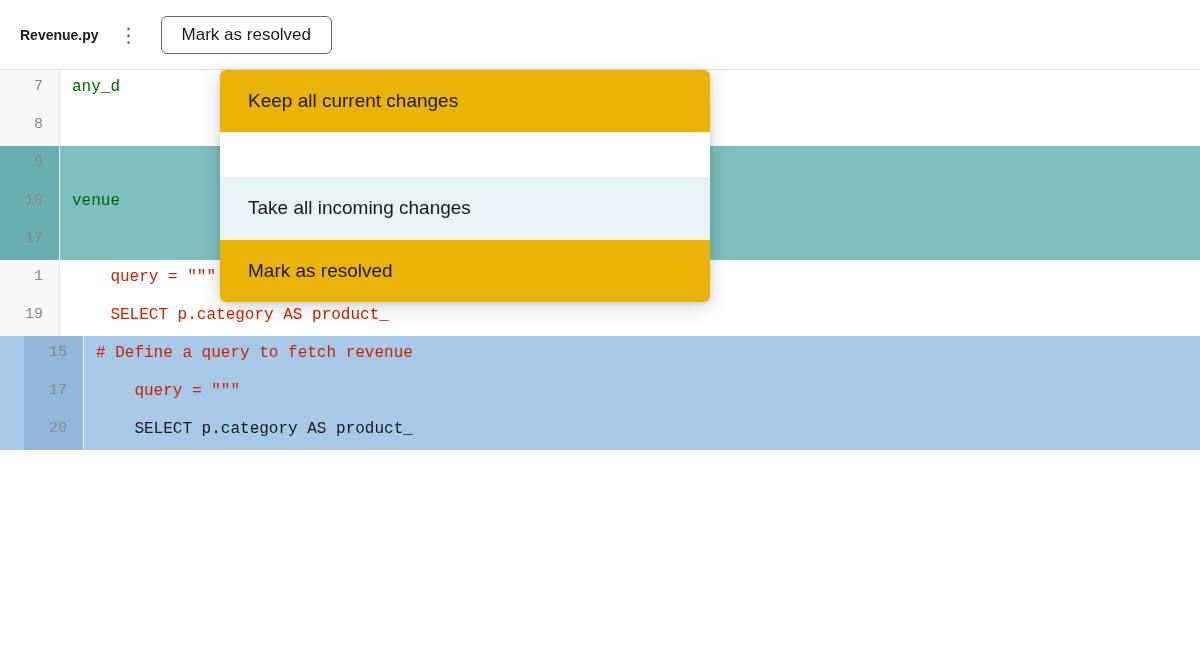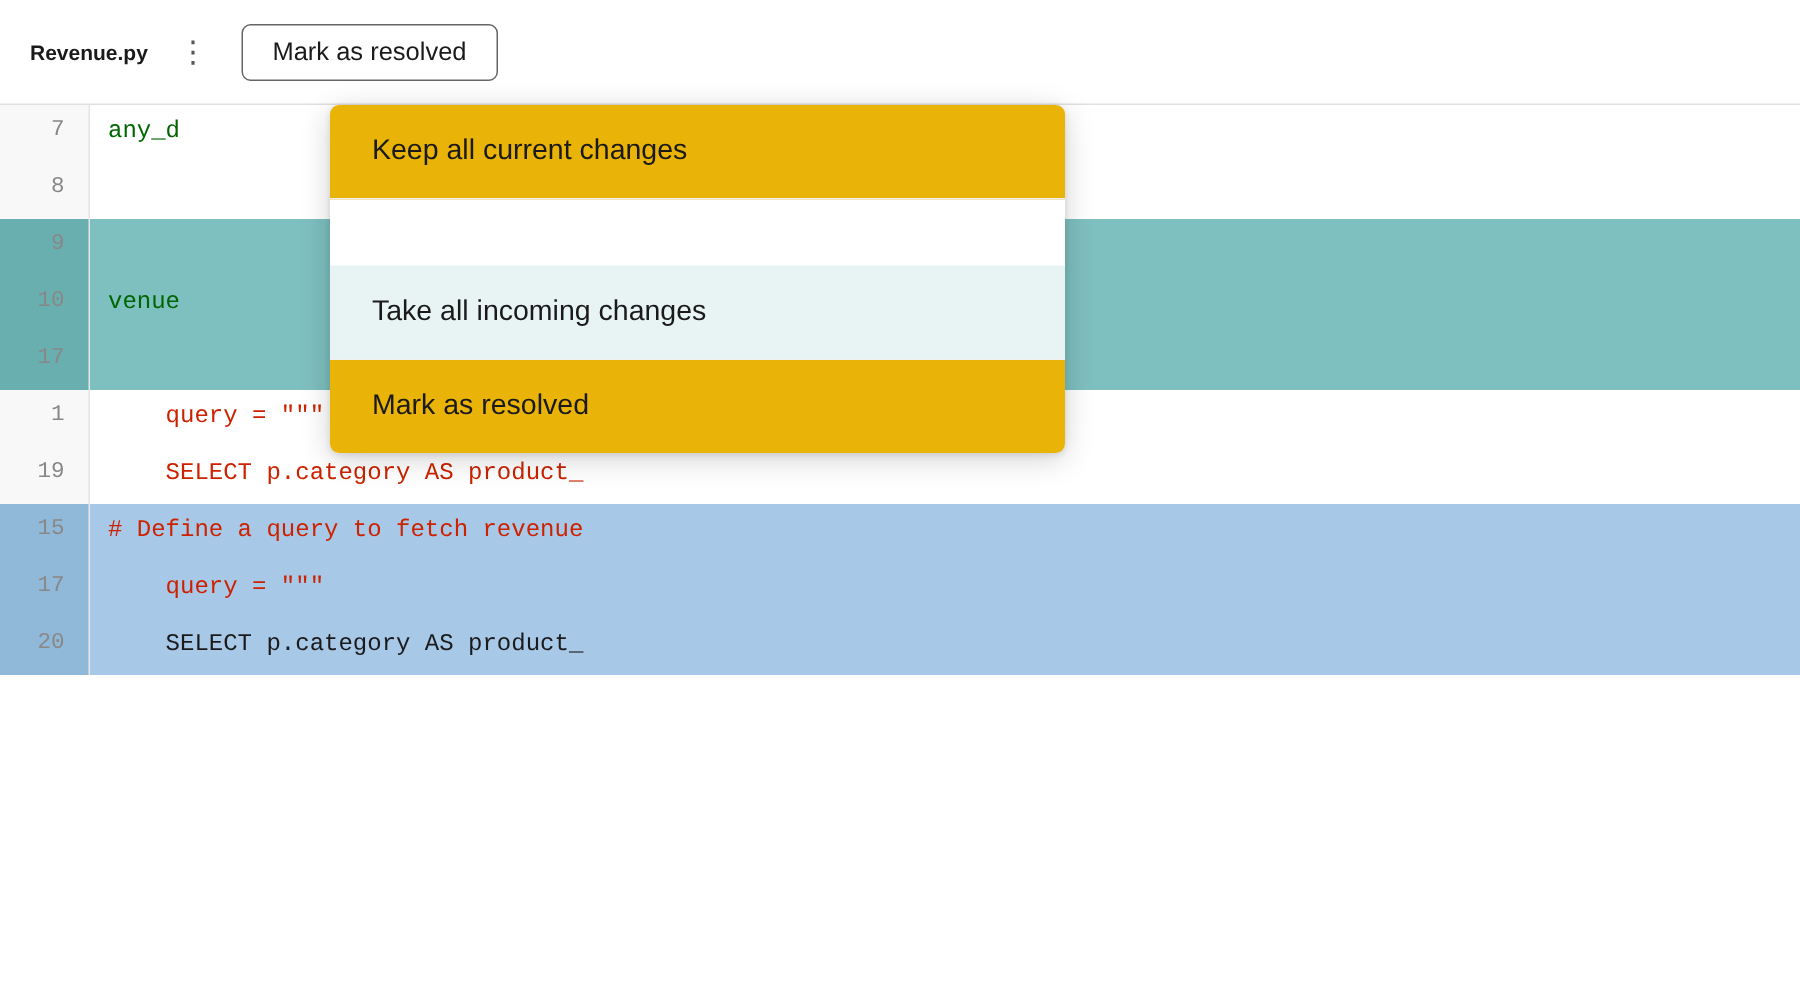--- a/index.html
+++ b/index.html
@@ -100,20 +100,21 @@
     .bg-teal {
       background-color: #7ebfbf;
     }
 
     .bg-teal .line-number {
       background-color: #6aafaf;
     }
 
     .bg-blue {
       background-color: #a8c8e8;
+      padding-left: 24px;
     }
 
     .bg-blue .line-number {
       background-color: #90b8d8;
     }
 
     .bg-white {
       background-color: #ffffff;
     }
 

